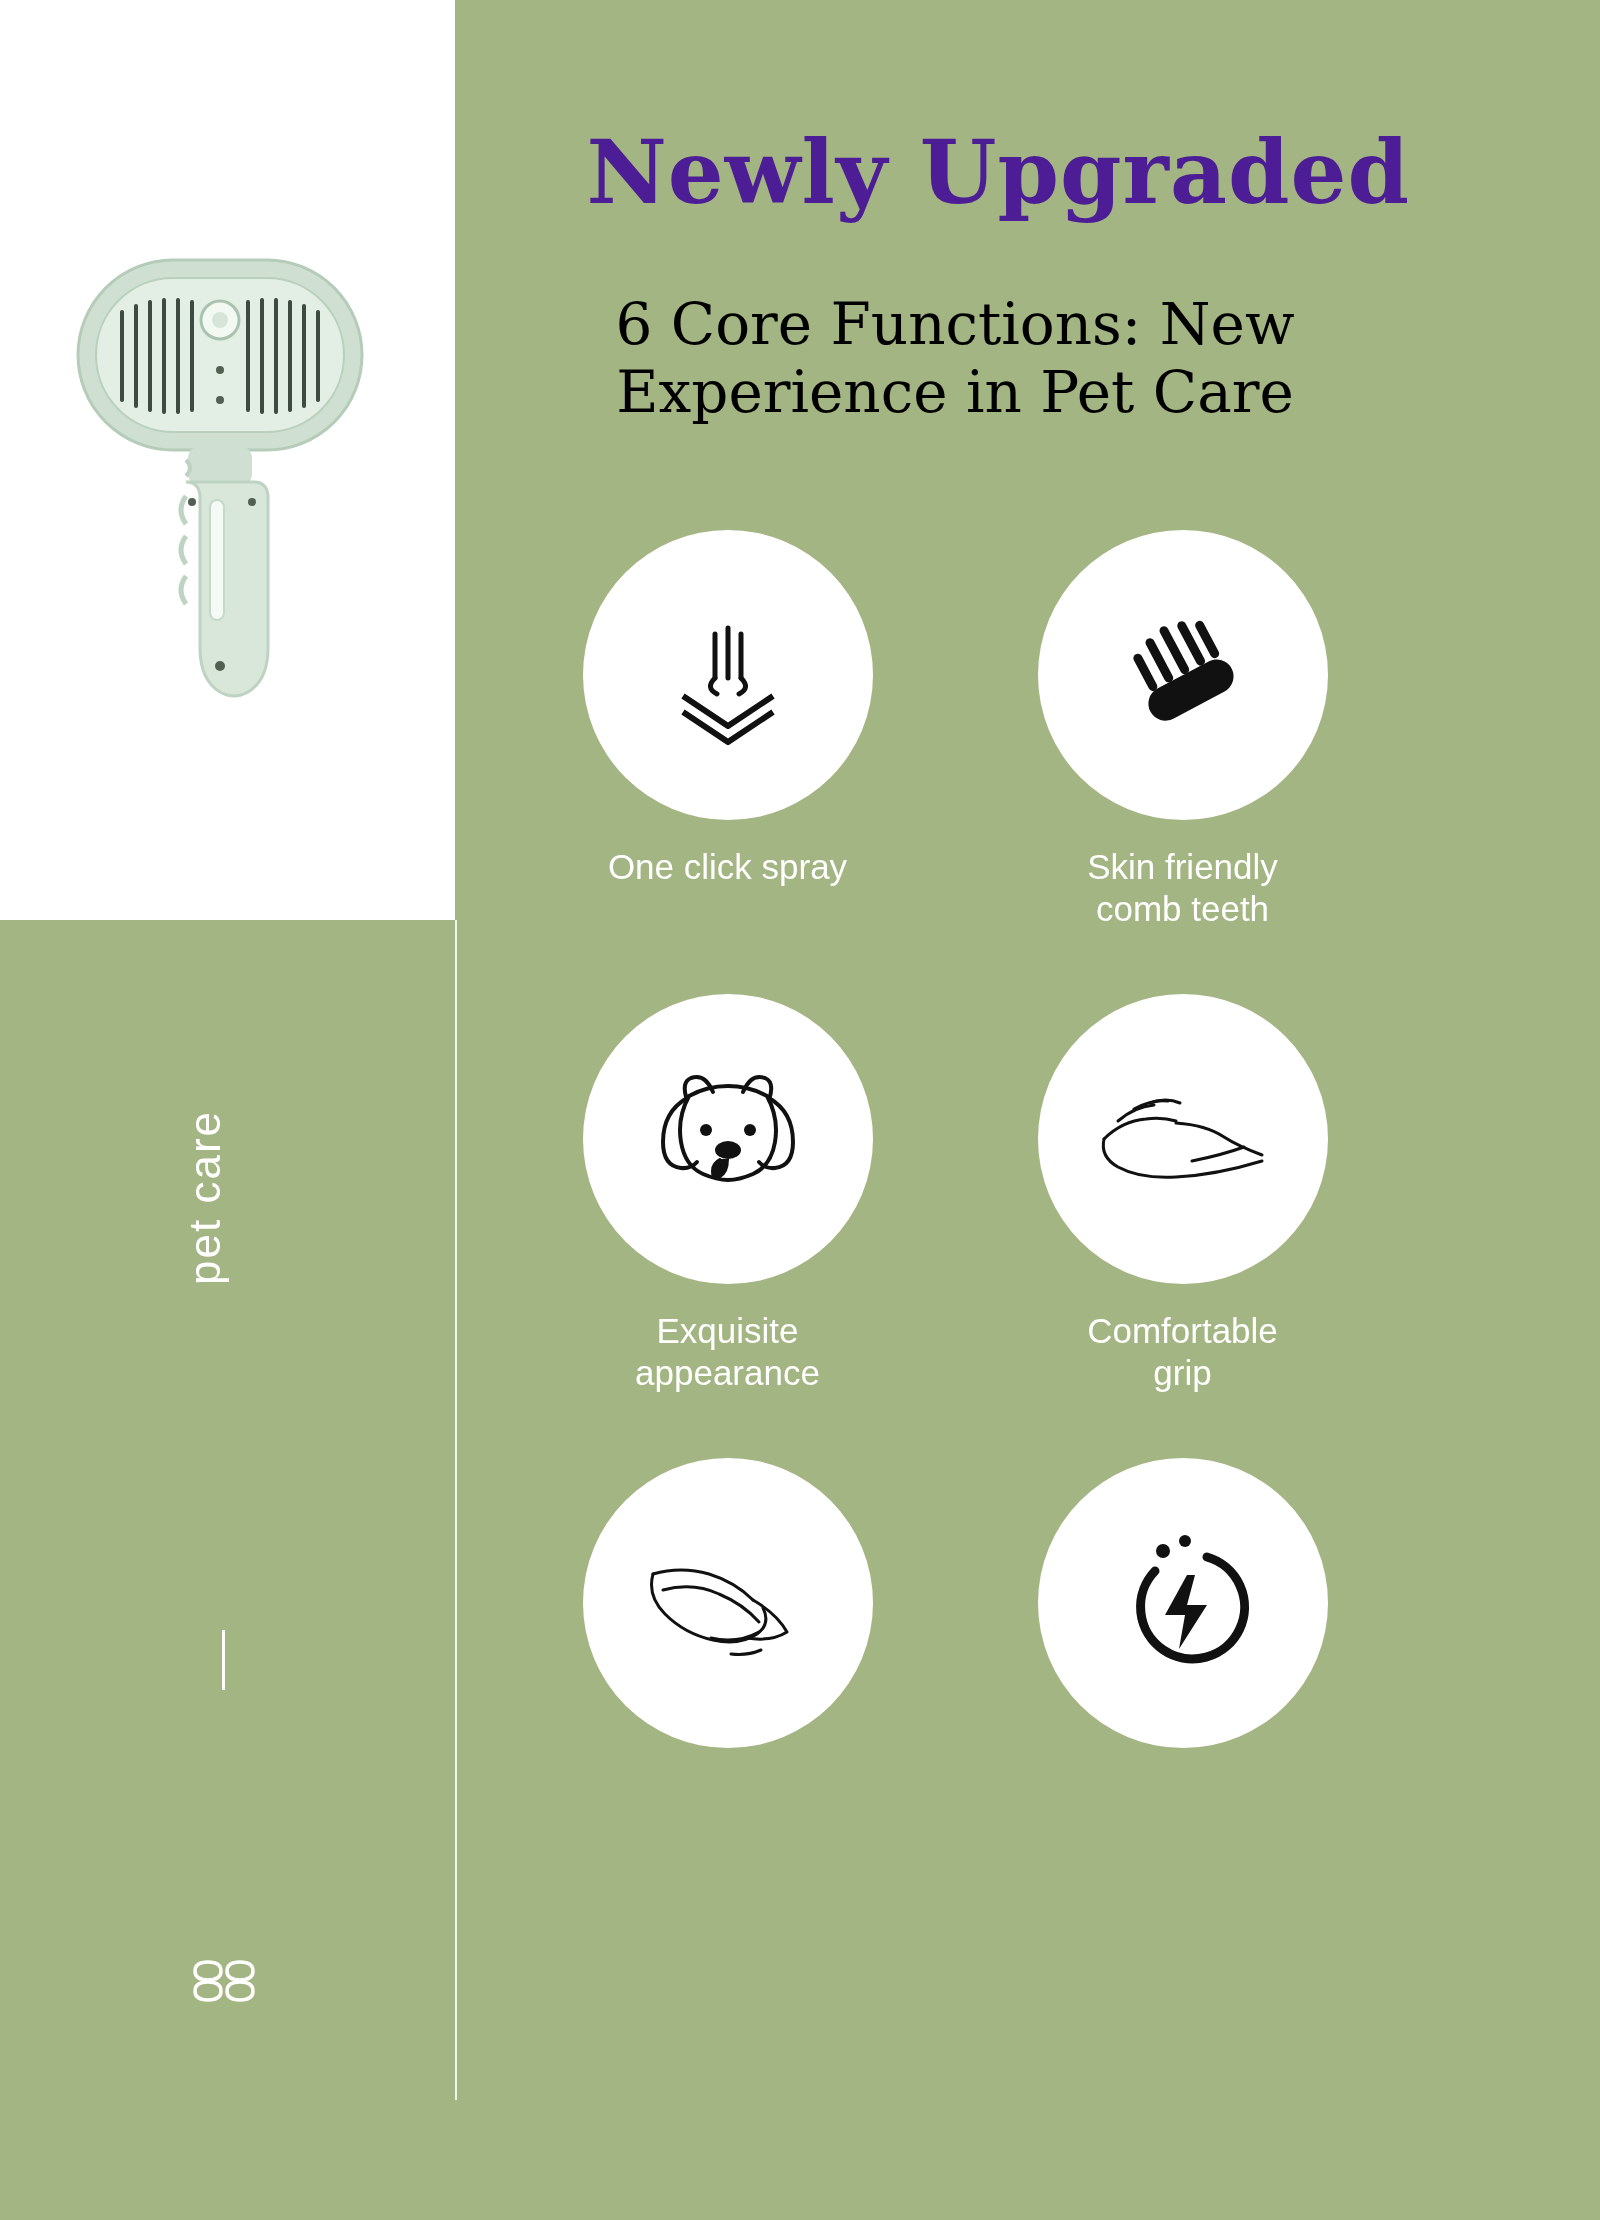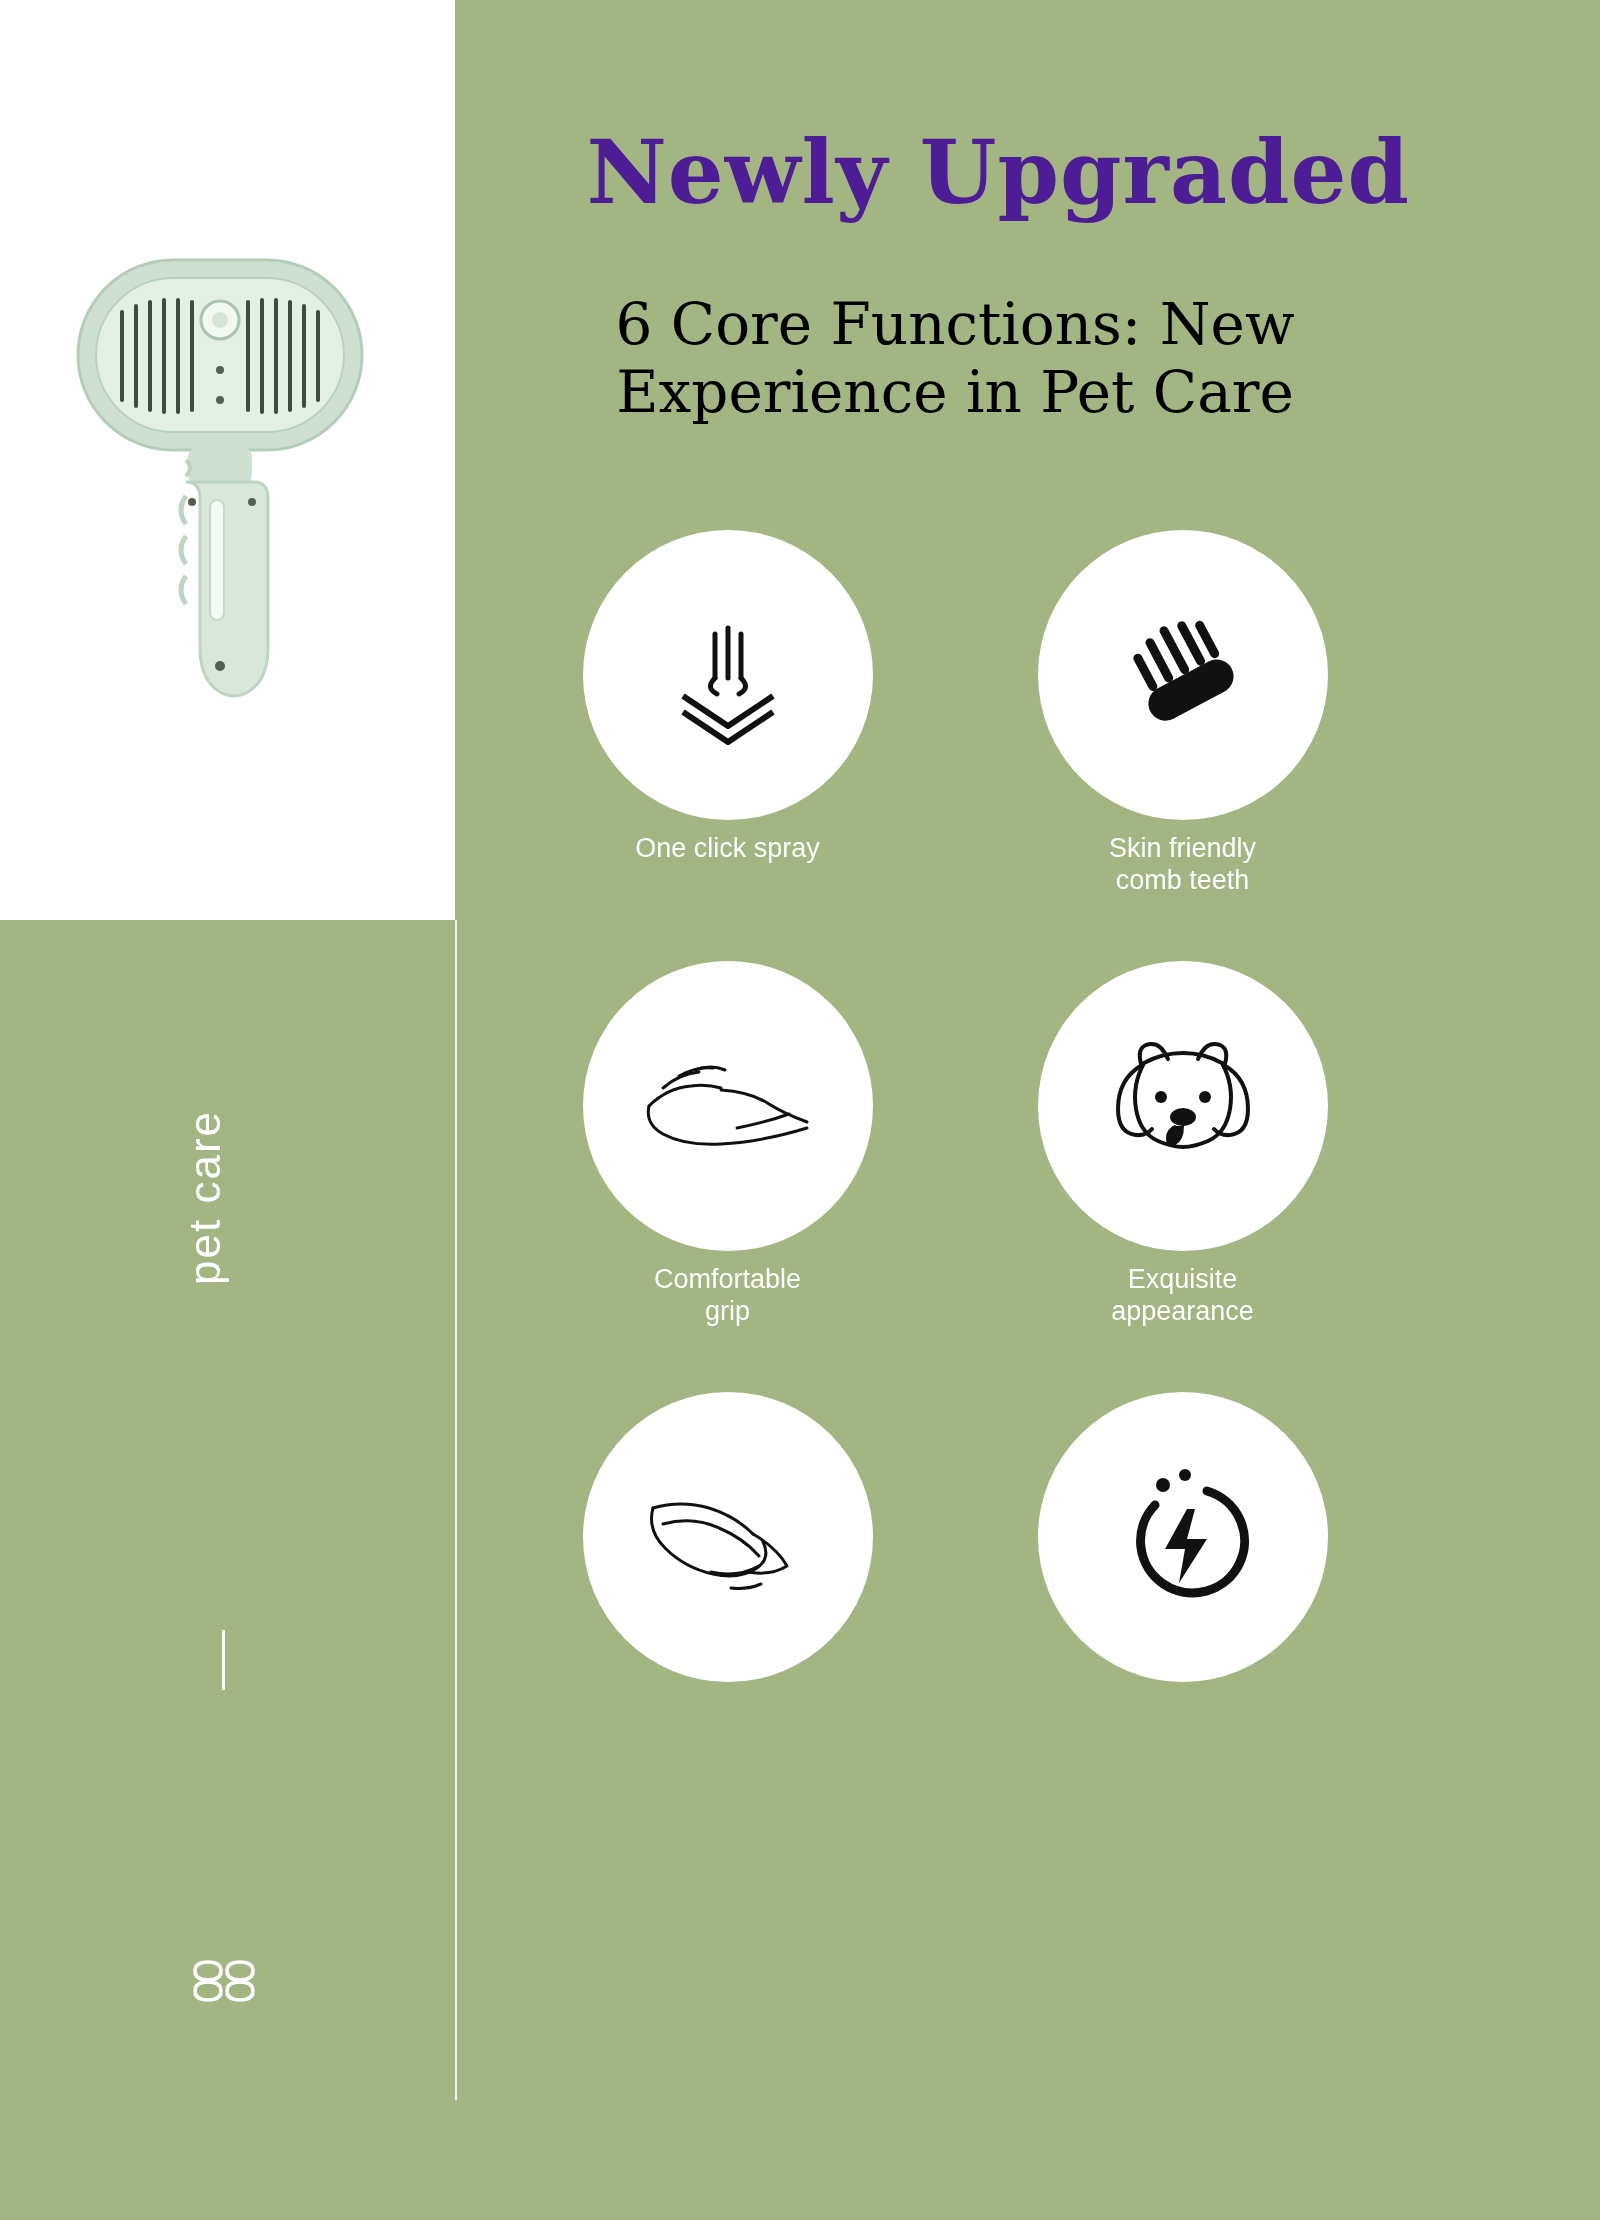--- a/index.html
+++ b/index.html
@@ -124,25 +124,25 @@
     width: 290px;
     height: 290px;
     border-radius: 50%;
     background: #ffffff;
     display: flex;
     align-items: center;
     justify-content: center;
   }
   .bubble svg { display: block; }
   .feature-label {
-    margin-top: 12px;
+    margin-top: 26px;
     width: 330px;
     text-align: center;
     color: #ffffff;
-    font-size: 27px;
+    font-size: 35px;
     line-height: 1.2;
     font-weight: 400;
     white-space: pre-line;
   }
 </style>
 </head>
 <body>
 
 <div id="poster">
 
@@ -245,58 +245,58 @@
               </g>
             </g>
           </svg>
         </div>
         <div class="feature-label">Skin friendly
 comb teeth</div>
       </div>
 
       <div class="feature">
         <div class="bubble">
+          <svg width="170" height="150" viewBox="0 0 170 150">
+            <g fill="none" stroke="#111" stroke-width="4" stroke-linecap="round" stroke-linejoin="round">
+              <path d="M44 36 q-6 -18 4 -22 q14 -5 22 14"></path>
+              <path d="M126 36 q6 -18 -4 -22 q-14 -5 -22 14"></path>
+              <path d="M44 34 q-24 14 -24 44 q0 24 18 26 q10 1 16 -6"></path>
+              <path d="M126 34 q24 14 24 44 q0 24 -18 26 q-10 1 -16 -6"></path>
+              <path d="M46 32 q18 -10 39 -10 q21 0 39 10 q12 22 8 46 q-4 24 -22 32 q-14 6 -25 6 q-11 0 -25 -6 q-18 -8 -22 -32 q-4 -24 8 -46 z"></path>
+              <ellipse cx="85" cy="86" rx="13" ry="9" fill="#111" stroke="none"></ellipse>
+              <path d="M85 95 q0 14 -8 18 q-8 4 -8 -6 q0 -8 8 -12" fill="#111" stroke="#111" stroke-width="2"></path>
+            </g>
+            <circle cx="63" cy="66" r="6" fill="#111"></circle>
+            <circle cx="107" cy="66" r="6" fill="#111"></circle>
+          </svg>
+        </div>
+        <div class="feature-label">Exquisite
+appearance</div>
+      </div>
+
+      <div class="feature">
+        <div class="bubble">
           <svg width="190" height="140" viewBox="0 0 190 140">
             <g fill="none" stroke="#111" stroke-width="3" stroke-linecap="round" stroke-linejoin="round">
               <path d="M16 70 q18 -18 42 -20 q16 -2 30 2"></path>
               <path d="M30 52 q16 -14 36 -16"></path>
               <path d="M46 40 q18 -10 34 -8"></path>
               <path d="M62 34 q16 -6 30 0"></path>
               <path d="M16 70 q-4 18 14 28 q22 12 58 10 q40 -2 86 -16"></path>
               <path d="M88 54 q30 2 48 14 q14 9 38 18"></path>
               <path d="M104 92 q30 -6 52 -14"></path>
             </g>
           </svg>
         </div>
         <div class="feature-label">Comfortable
 grip</div>
       </div>
 
       <div class="feature">
         <div class="bubble">
-          <svg width="170" height="150" viewBox="0 0 170 150">
-            <g fill="none" stroke="#111" stroke-width="4" stroke-linecap="round" stroke-linejoin="round">
-              <path d="M44 36 q-6 -18 4 -22 q14 -5 22 14"></path>
-              <path d="M126 36 q6 -18 -4 -22 q-14 -5 -22 14"></path>
-              <path d="M44 34 q-24 14 -24 44 q0 24 18 26 q10 1 16 -6"></path>
-              <path d="M126 34 q24 14 24 44 q0 24 -18 26 q-10 1 -16 -6"></path>
-              <path d="M46 32 q18 -10 39 -10 q21 0 39 10 q12 22 8 46 q-4 24 -22 32 q-14 6 -25 6 q-11 0 -25 -6 q-18 -8 -22 -32 q-4 -24 8 -46 z"></path>
-              <ellipse cx="85" cy="86" rx="13" ry="9" fill="#111" stroke="none"></ellipse>
-              <path d="M85 95 q0 14 -8 18 q-8 4 -8 -6 q0 -8 8 -12" fill="#111" stroke="#111" stroke-width="2"></path>
-            </g>
-            <circle cx="63" cy="66" r="6" fill="#111"></circle>
-            <circle cx="107" cy="66" r="6" fill="#111"></circle>
-          </svg>
-        </div>
-        <div class="feature-label">Exquisite
-appearance</div>
-      </div>
-
-      <div class="feature">
-        <div class="bubble">
           <svg width="185" height="150" viewBox="0 0 185 150">
             <g fill="none" stroke="#111" stroke-width="3" stroke-linecap="round" stroke-linejoin="round">
               <path d="M18 46 q28 -8 56 0 q26 8 44 26"></path>
               <path d="M28 62 q30 -8 56 4 q24 10 40 28"></path>
               <path d="M18 46 q-6 22 12 40 q20 20 48 26 q26 6 44 -6 q14 -10 6 -26"></path>
               <path d="M118 72 q24 14 34 32 q-16 10 -40 6"></path>
               <path d="M76 110 q26 6 48 -6"></path>
               <path d="M96 126 q16 2 30 -4"></path>
             </g>
           </svg>

